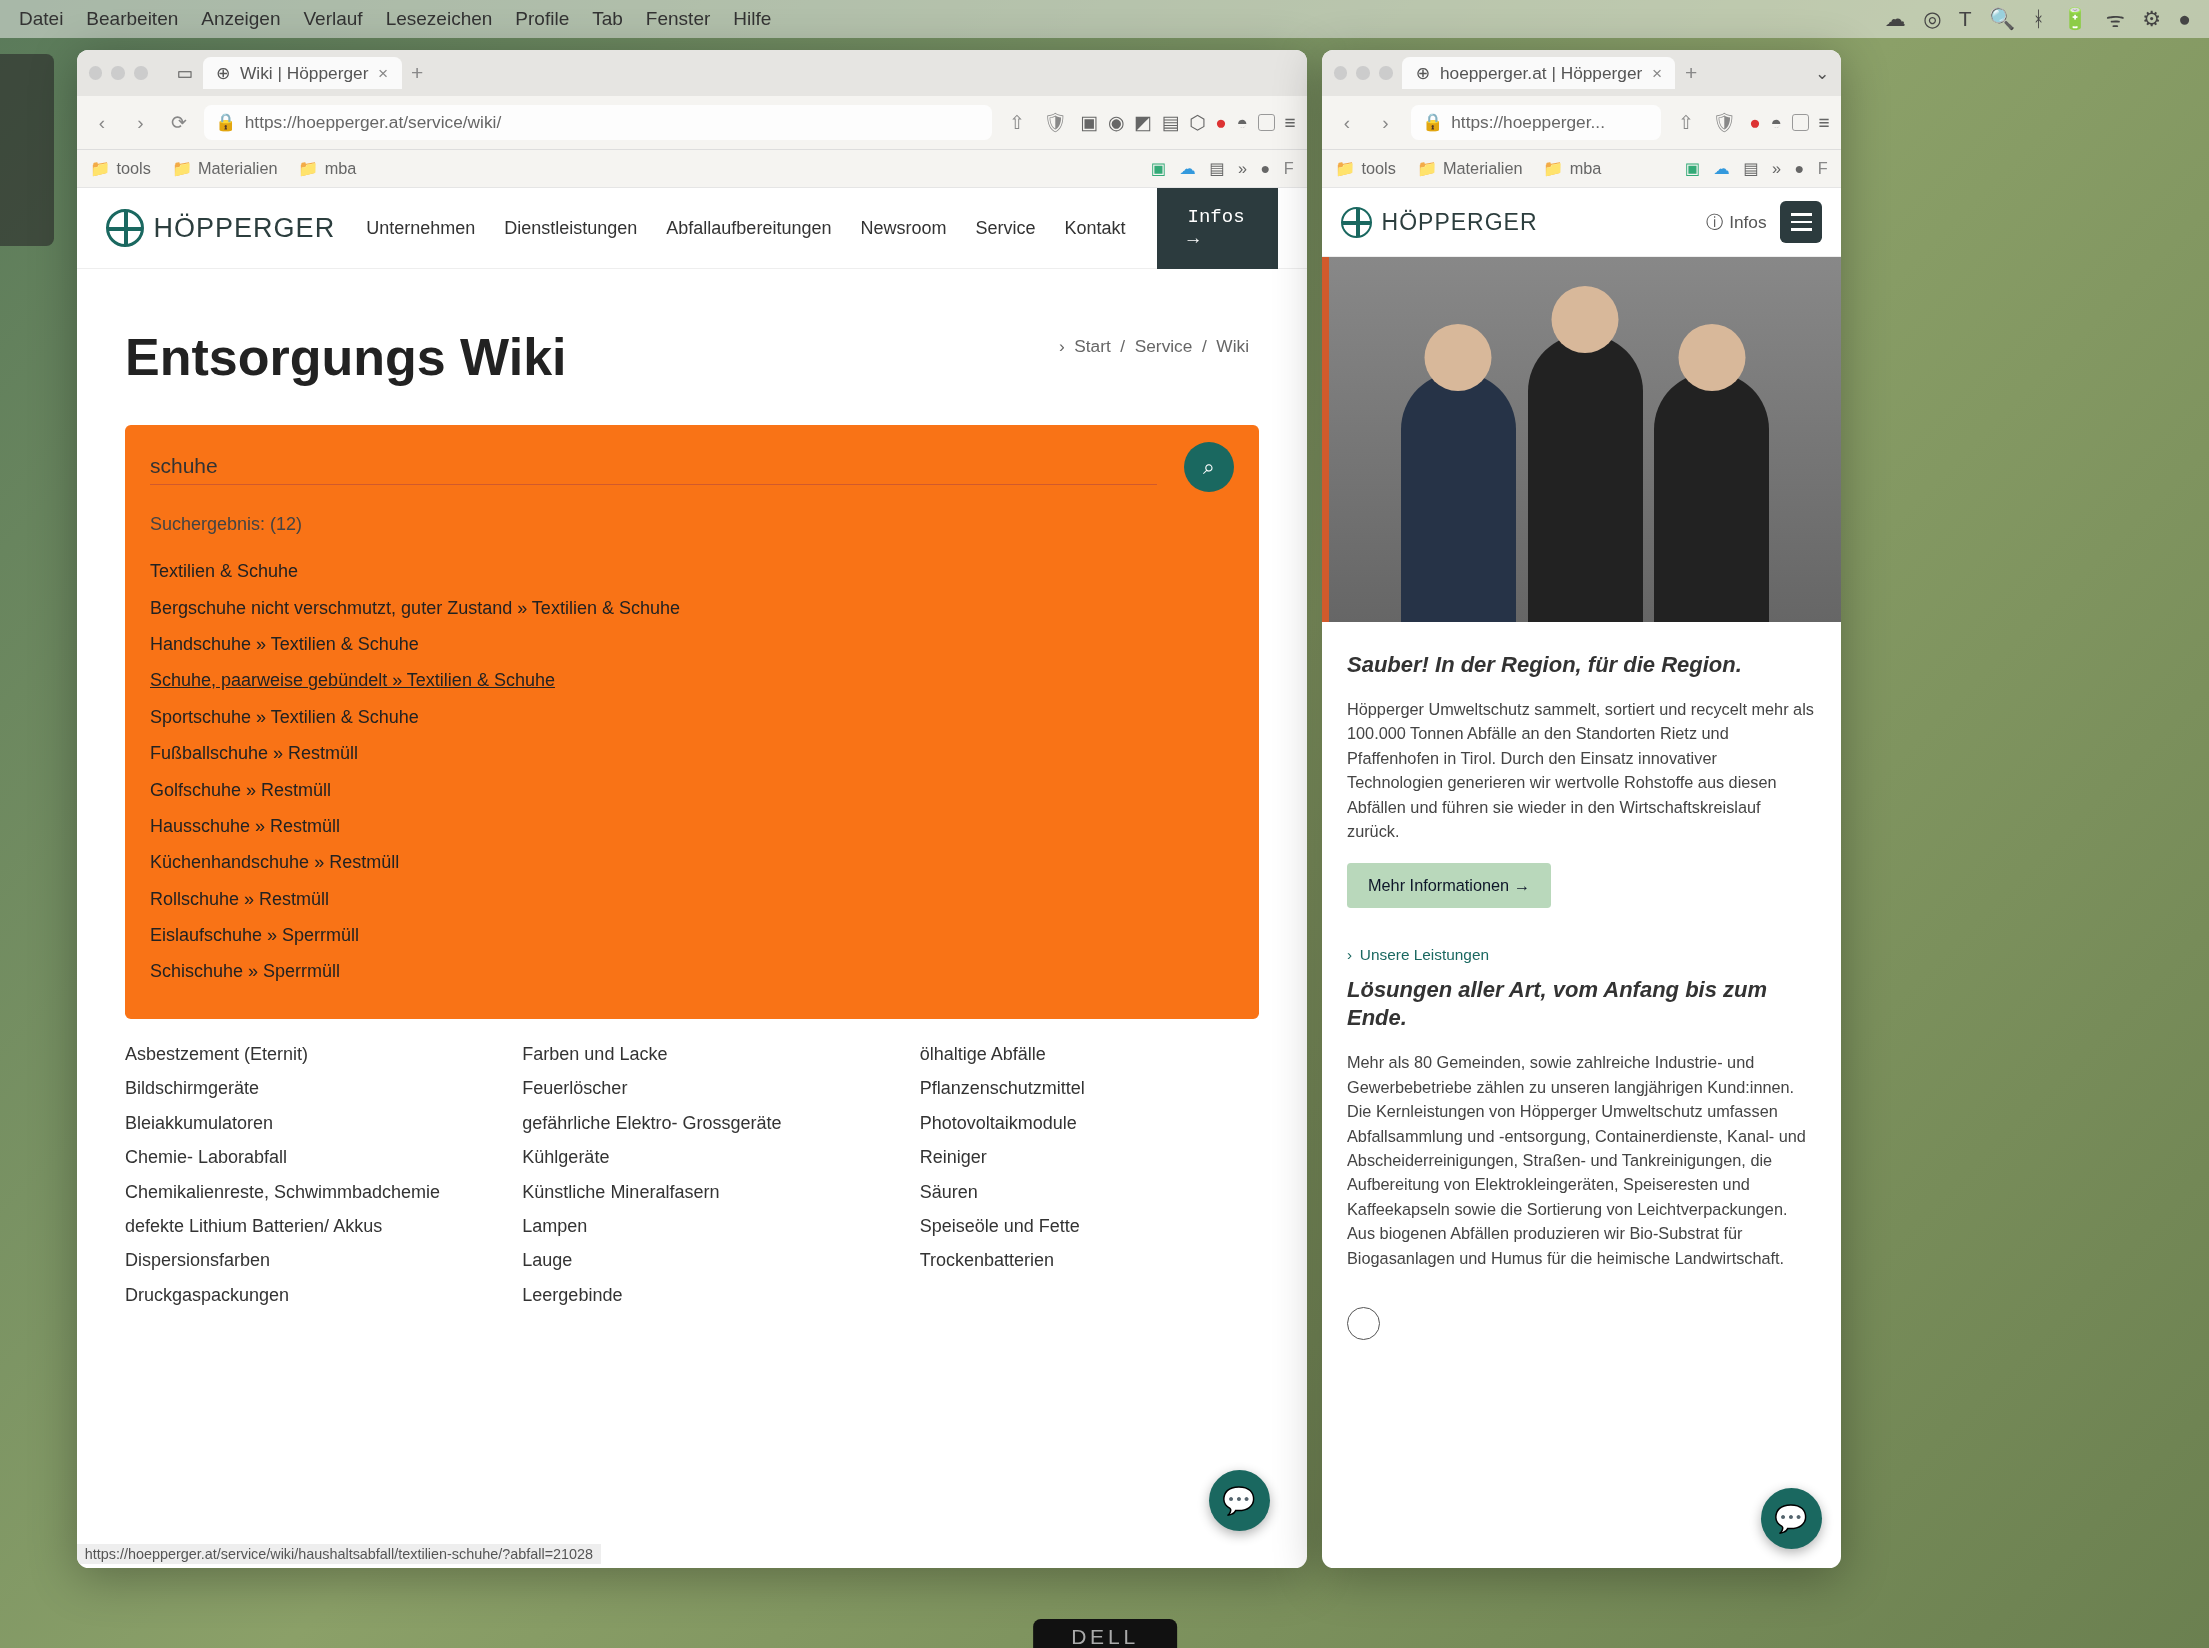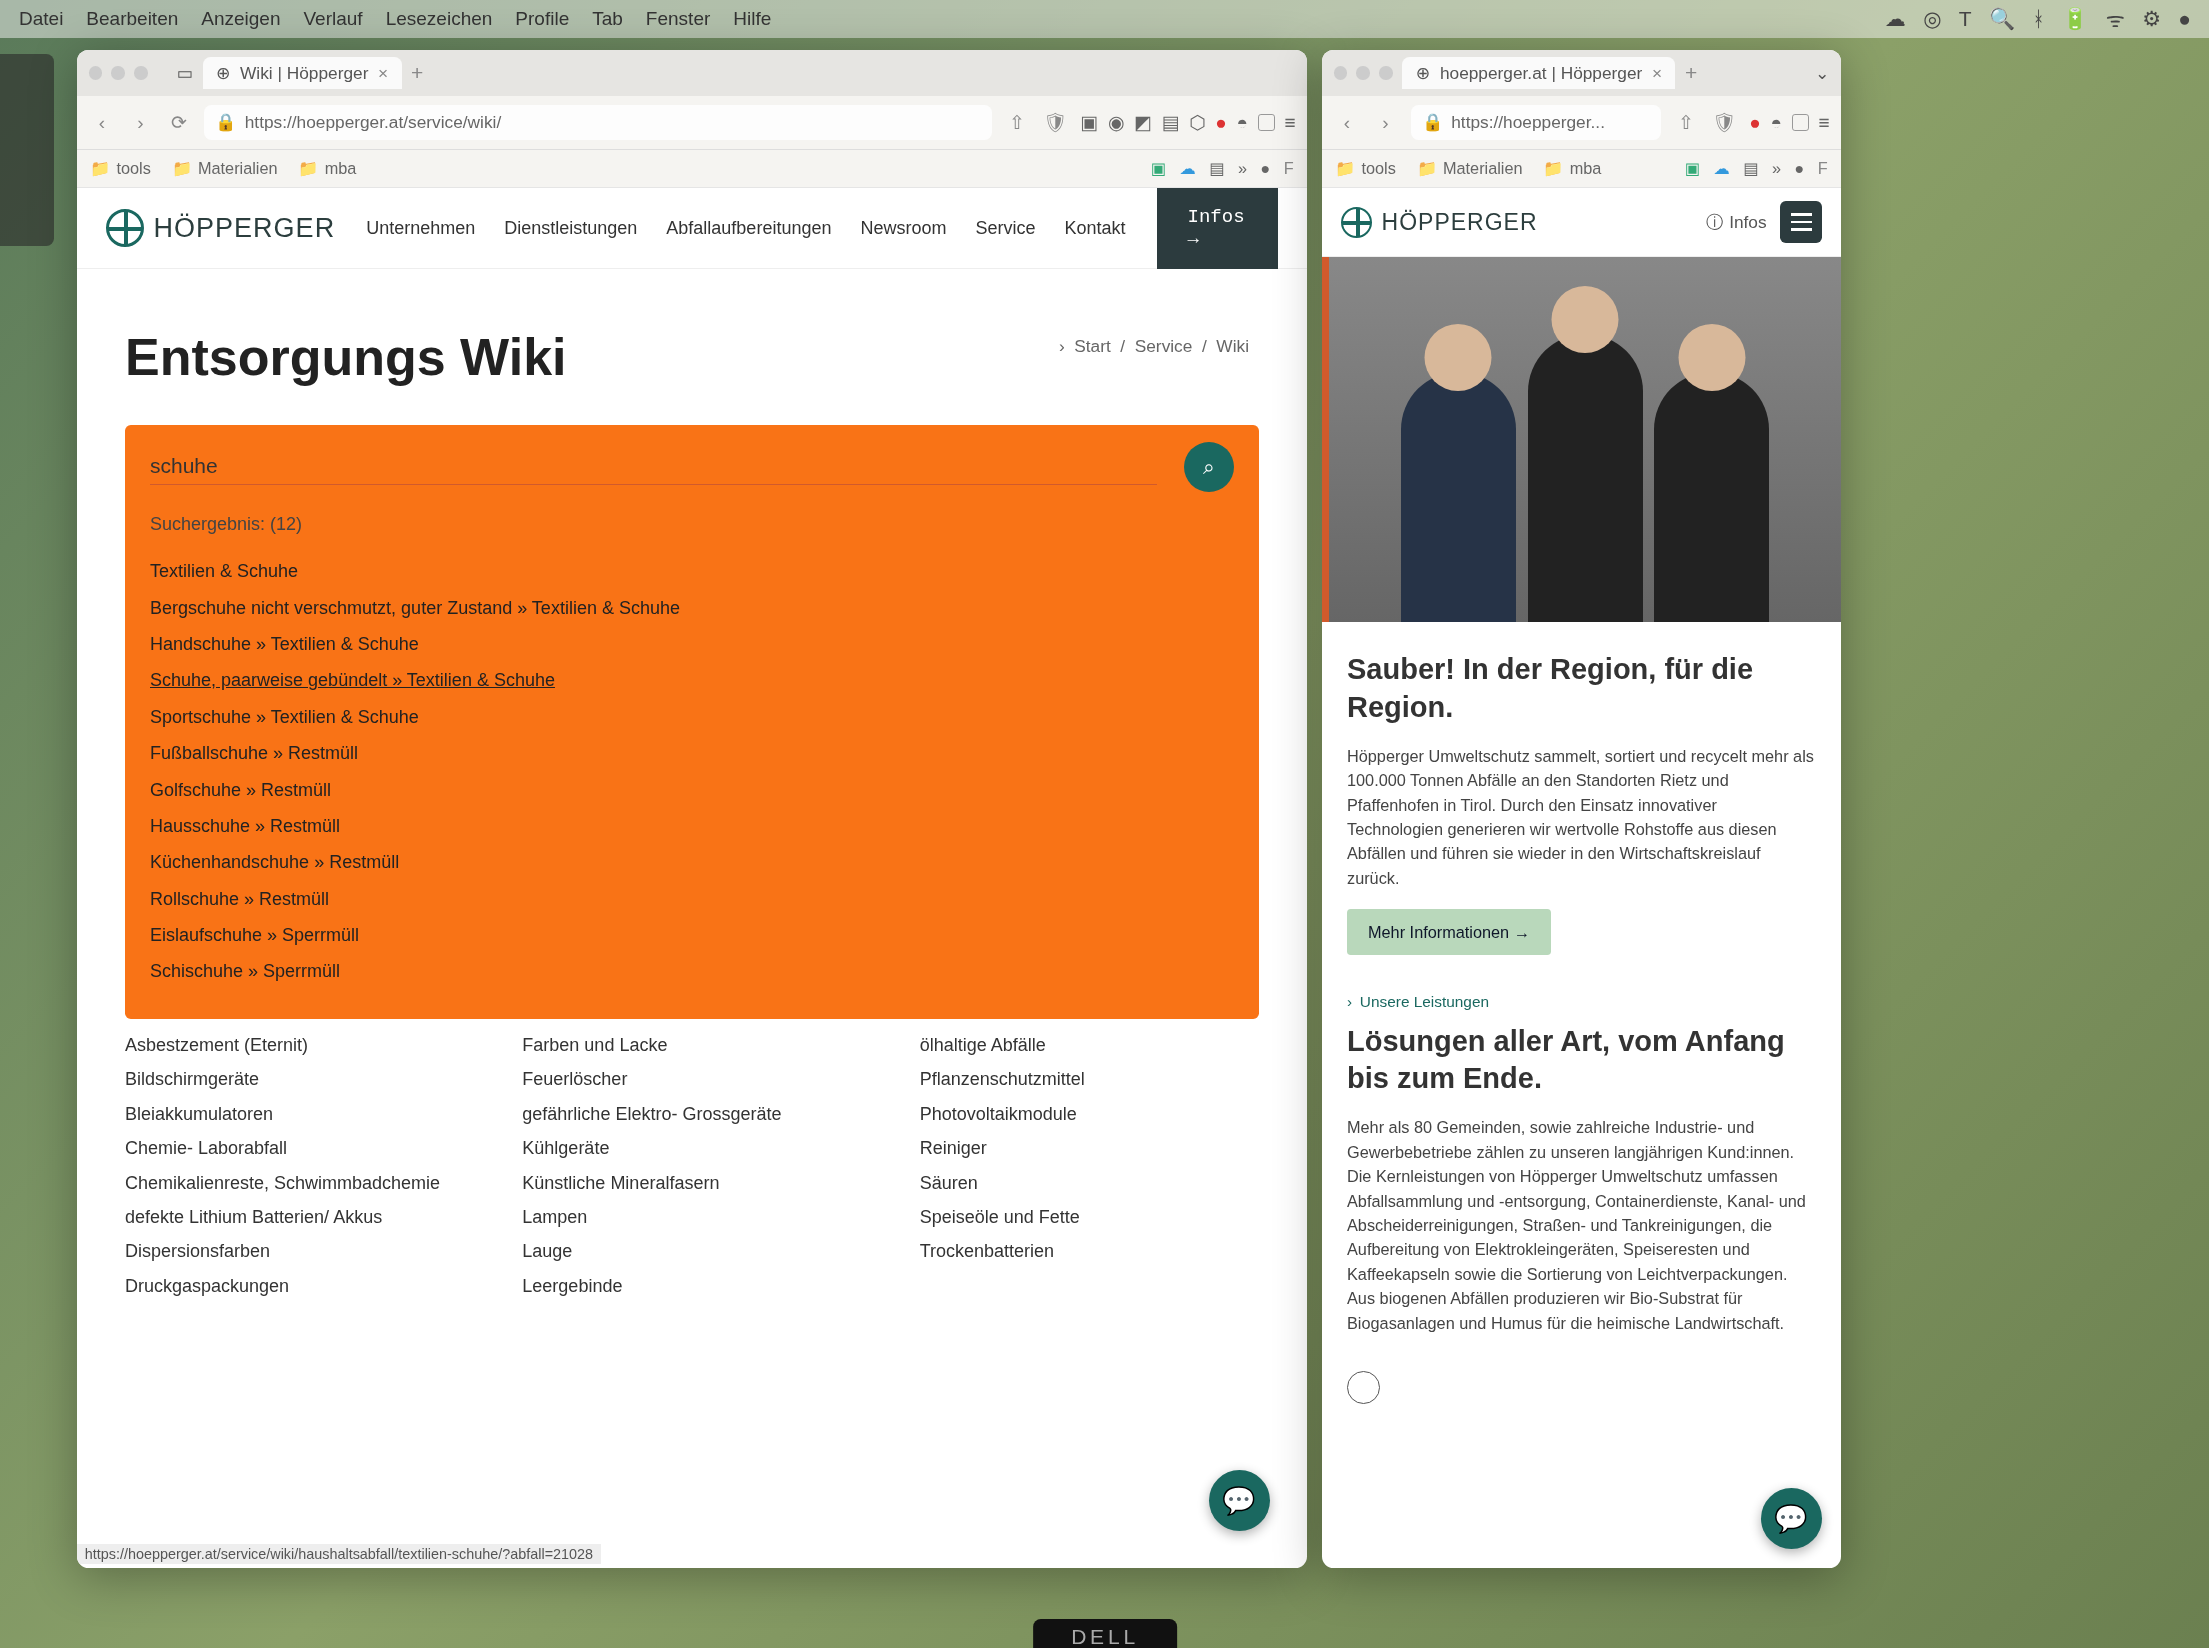--- a/index.html
+++ b/index.html
@@ -168,21 +168,21 @@
 }
 .results {
   margin-top: 29px;
   font-size: 18px;
 }
 .results .label { color:#444; margin-bottom: 19px; }
 .results .item { padding: 7.7px 0; color:#222; cursor:pointer; }
 .results .item.underline { text-decoration: underline; }
 
 .wiki-cols {
-  display:flex; gap:58px; margin-top:16px;
+  display:flex; gap:58px; margin-top:25px;
   font-size: 18px; color:#333;
 }
 .wiki-cols .col { flex:1; display:flex; flex-direction:column; gap:13.4px; }
 .wiki-cols .col span { white-space: nowrap; }
 
 .status-url { position:absolute; left:0; bottom:4px; background:#eee; font-size:14.4px; color:#555; padding:1.9px 7.7px; }
 
 .chatfab {
   position:absolute; right:37px; bottom:37px;
   width:61px;height:61px;border-radius:50%;
@@ -216,21 +216,21 @@
   width:115px;height:250px;
   background:#222;
   border-radius:58px 58px 0 0;
   margin:0 5.8px;
   position:relative;
 }
 .person.suit{background:#263347;}
 .person::before{content:"";position:absolute;top:-48px;left:50%;transform:translateX(-50%);width:67px;height:67px;border-radius:50%;background:#d8b89a;}
 
 .right-content { padding: 29px 25px; font-size:17.3px; color:#333; overflow:auto; flex:1; position:relative; }
-.right-content h2 { font-size:29px; font-weight:600; margin-bottom:17.3px; line-height:1.3; }
+.right-content h2 { font-size:22px; font-weight:600; margin-bottom:17.3px; line-height:1.3;font-style:italic; }
 .right-content p { font-size:16.3px; line-height:1.5; color:#444; margin-bottom:19px; }
 .cta-btn { display:inline-flex; gap:9.6px; align-items:center; background:#b9d8bb; color:#0f172a; padding:13.4px 21px; border-radius:3.8px; font-size:16.3px; }
 
 .kicker { color:#1a6860; font-size:15.4px; margin:38px 0 11.5px; display:flex; gap:7.7px; align-items:center; }
 .globe-ic { width:33px;height:33px;border:1.9px solid #555;border-radius:50%;display:inline-block;margin-top:17.3px; }
 
 
 .dell { position:absolute; left:50%; bottom:0; transform:translateX(-50%); background:#111; color:#aaa; padding:5.8px 38px 0; font-size:21px; letter-spacing:3.8px; border-radius:7.7px 7.7px 0 0; }
 </style>
 </head>

